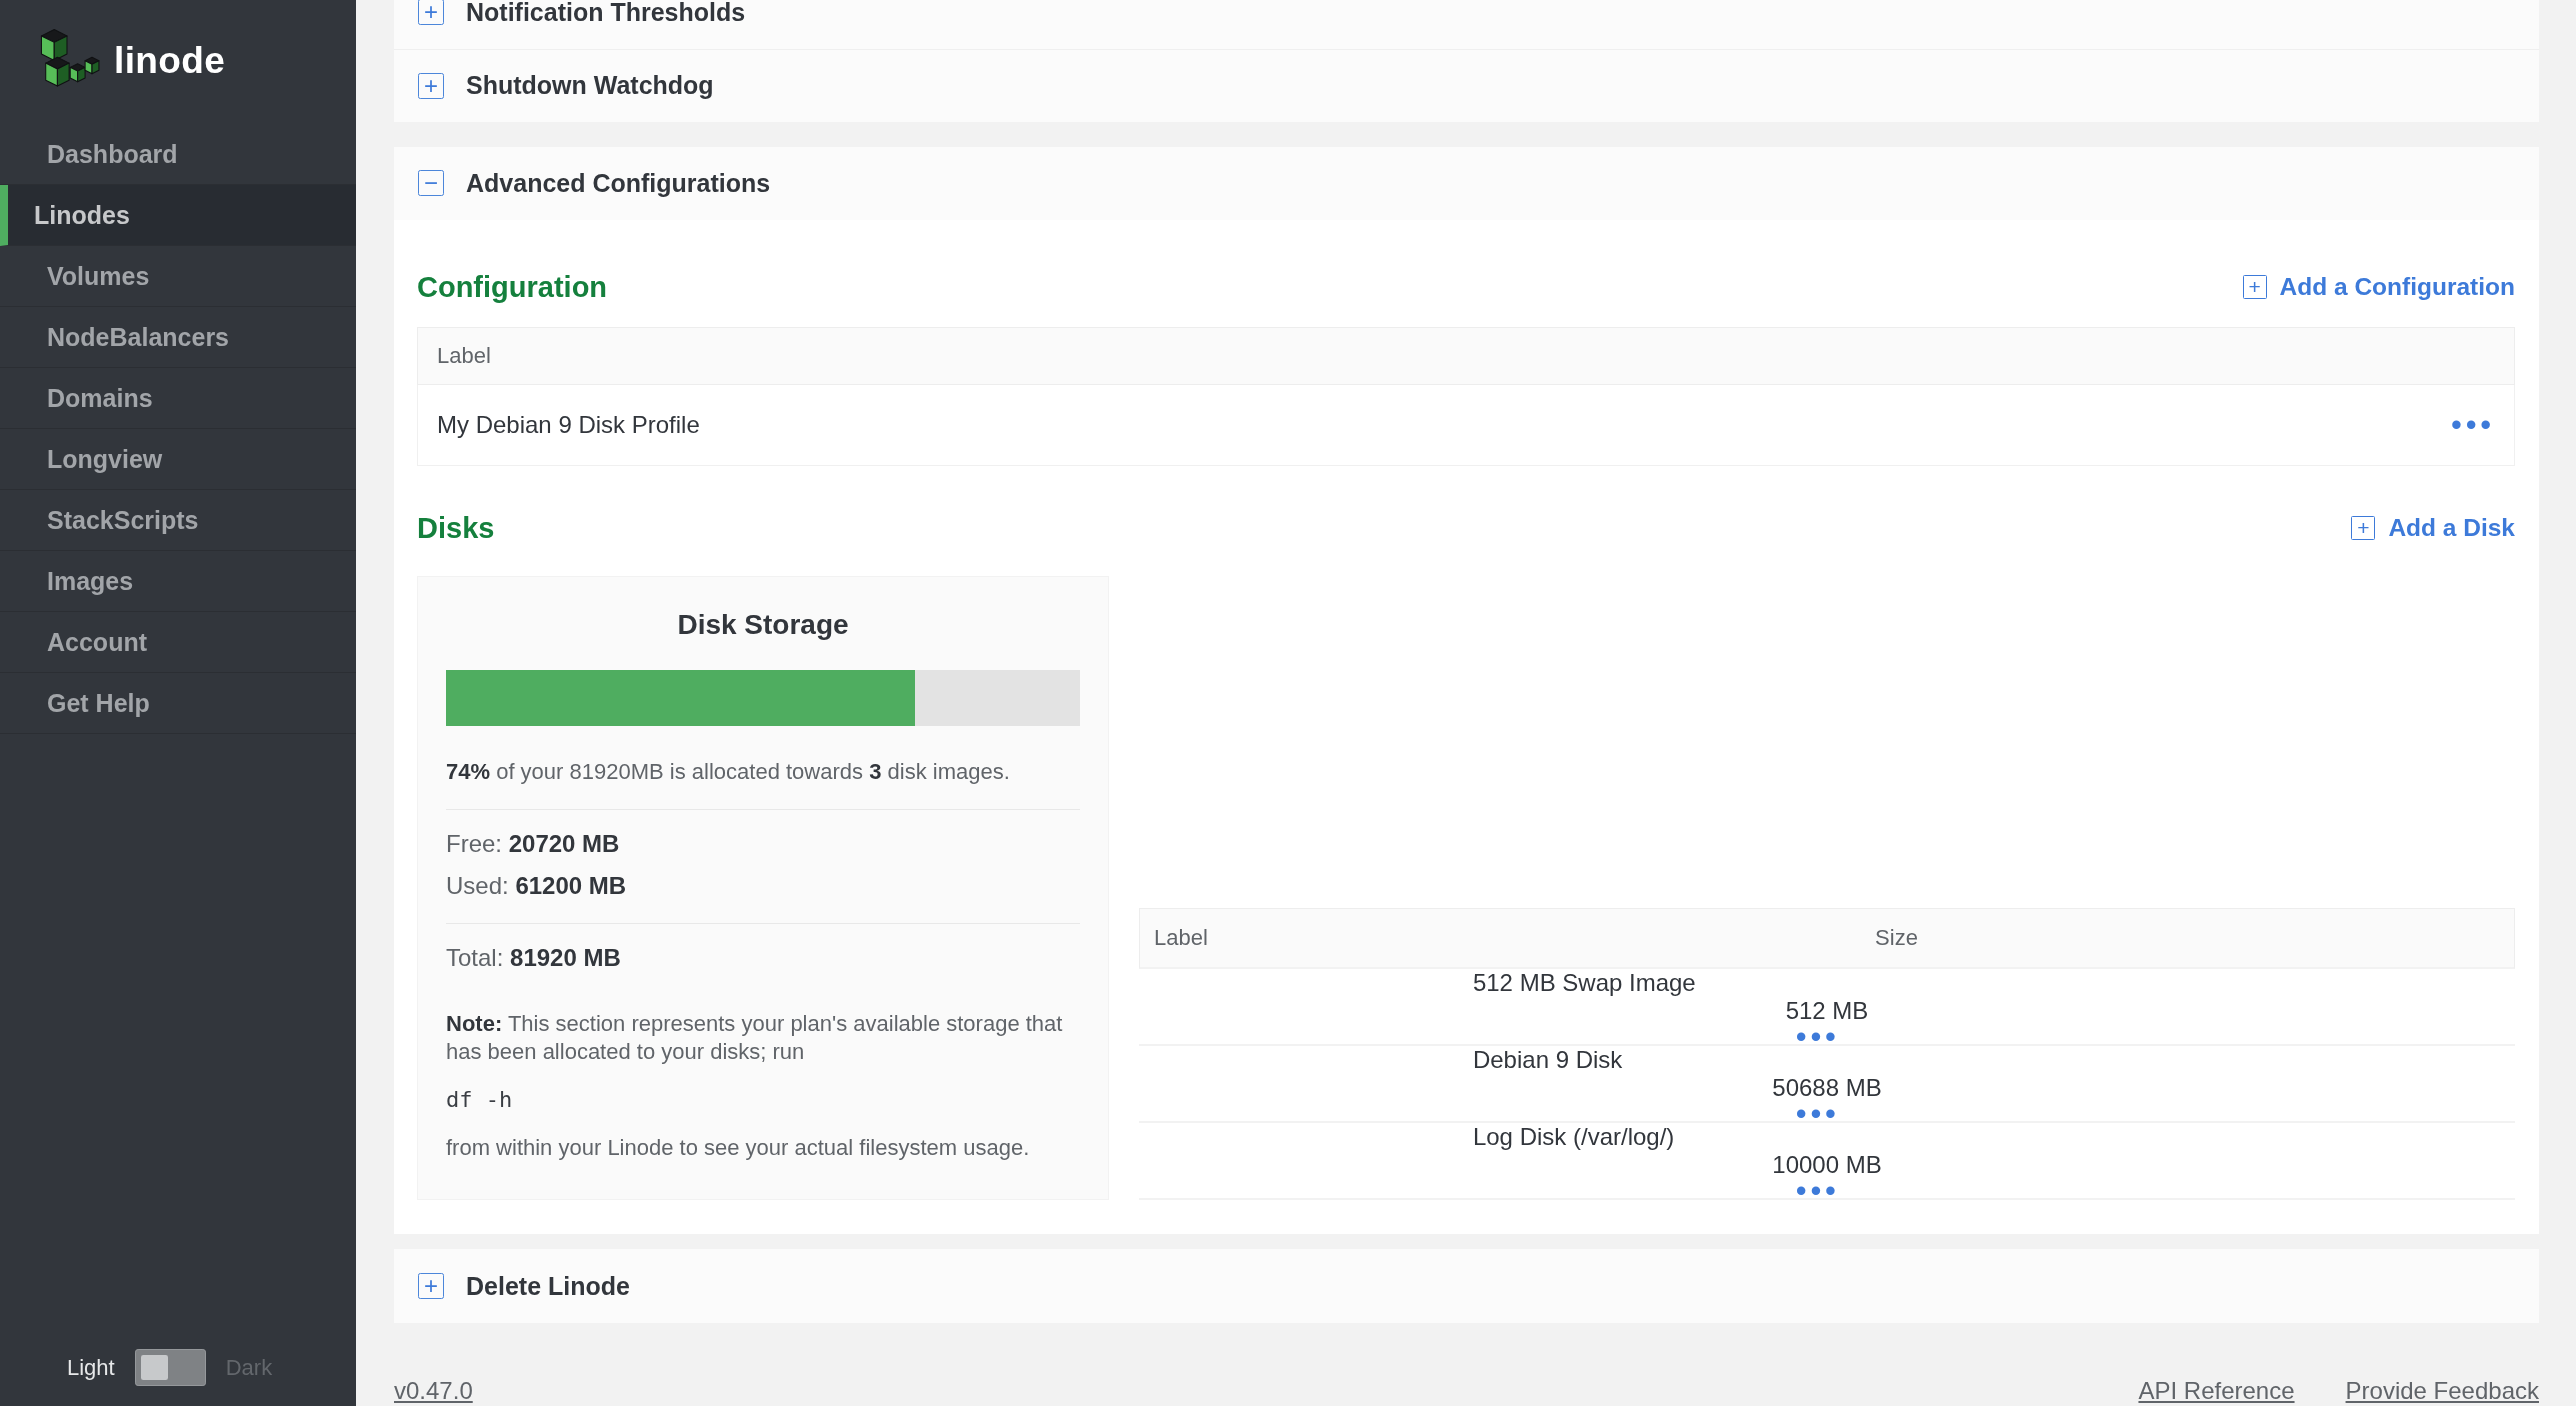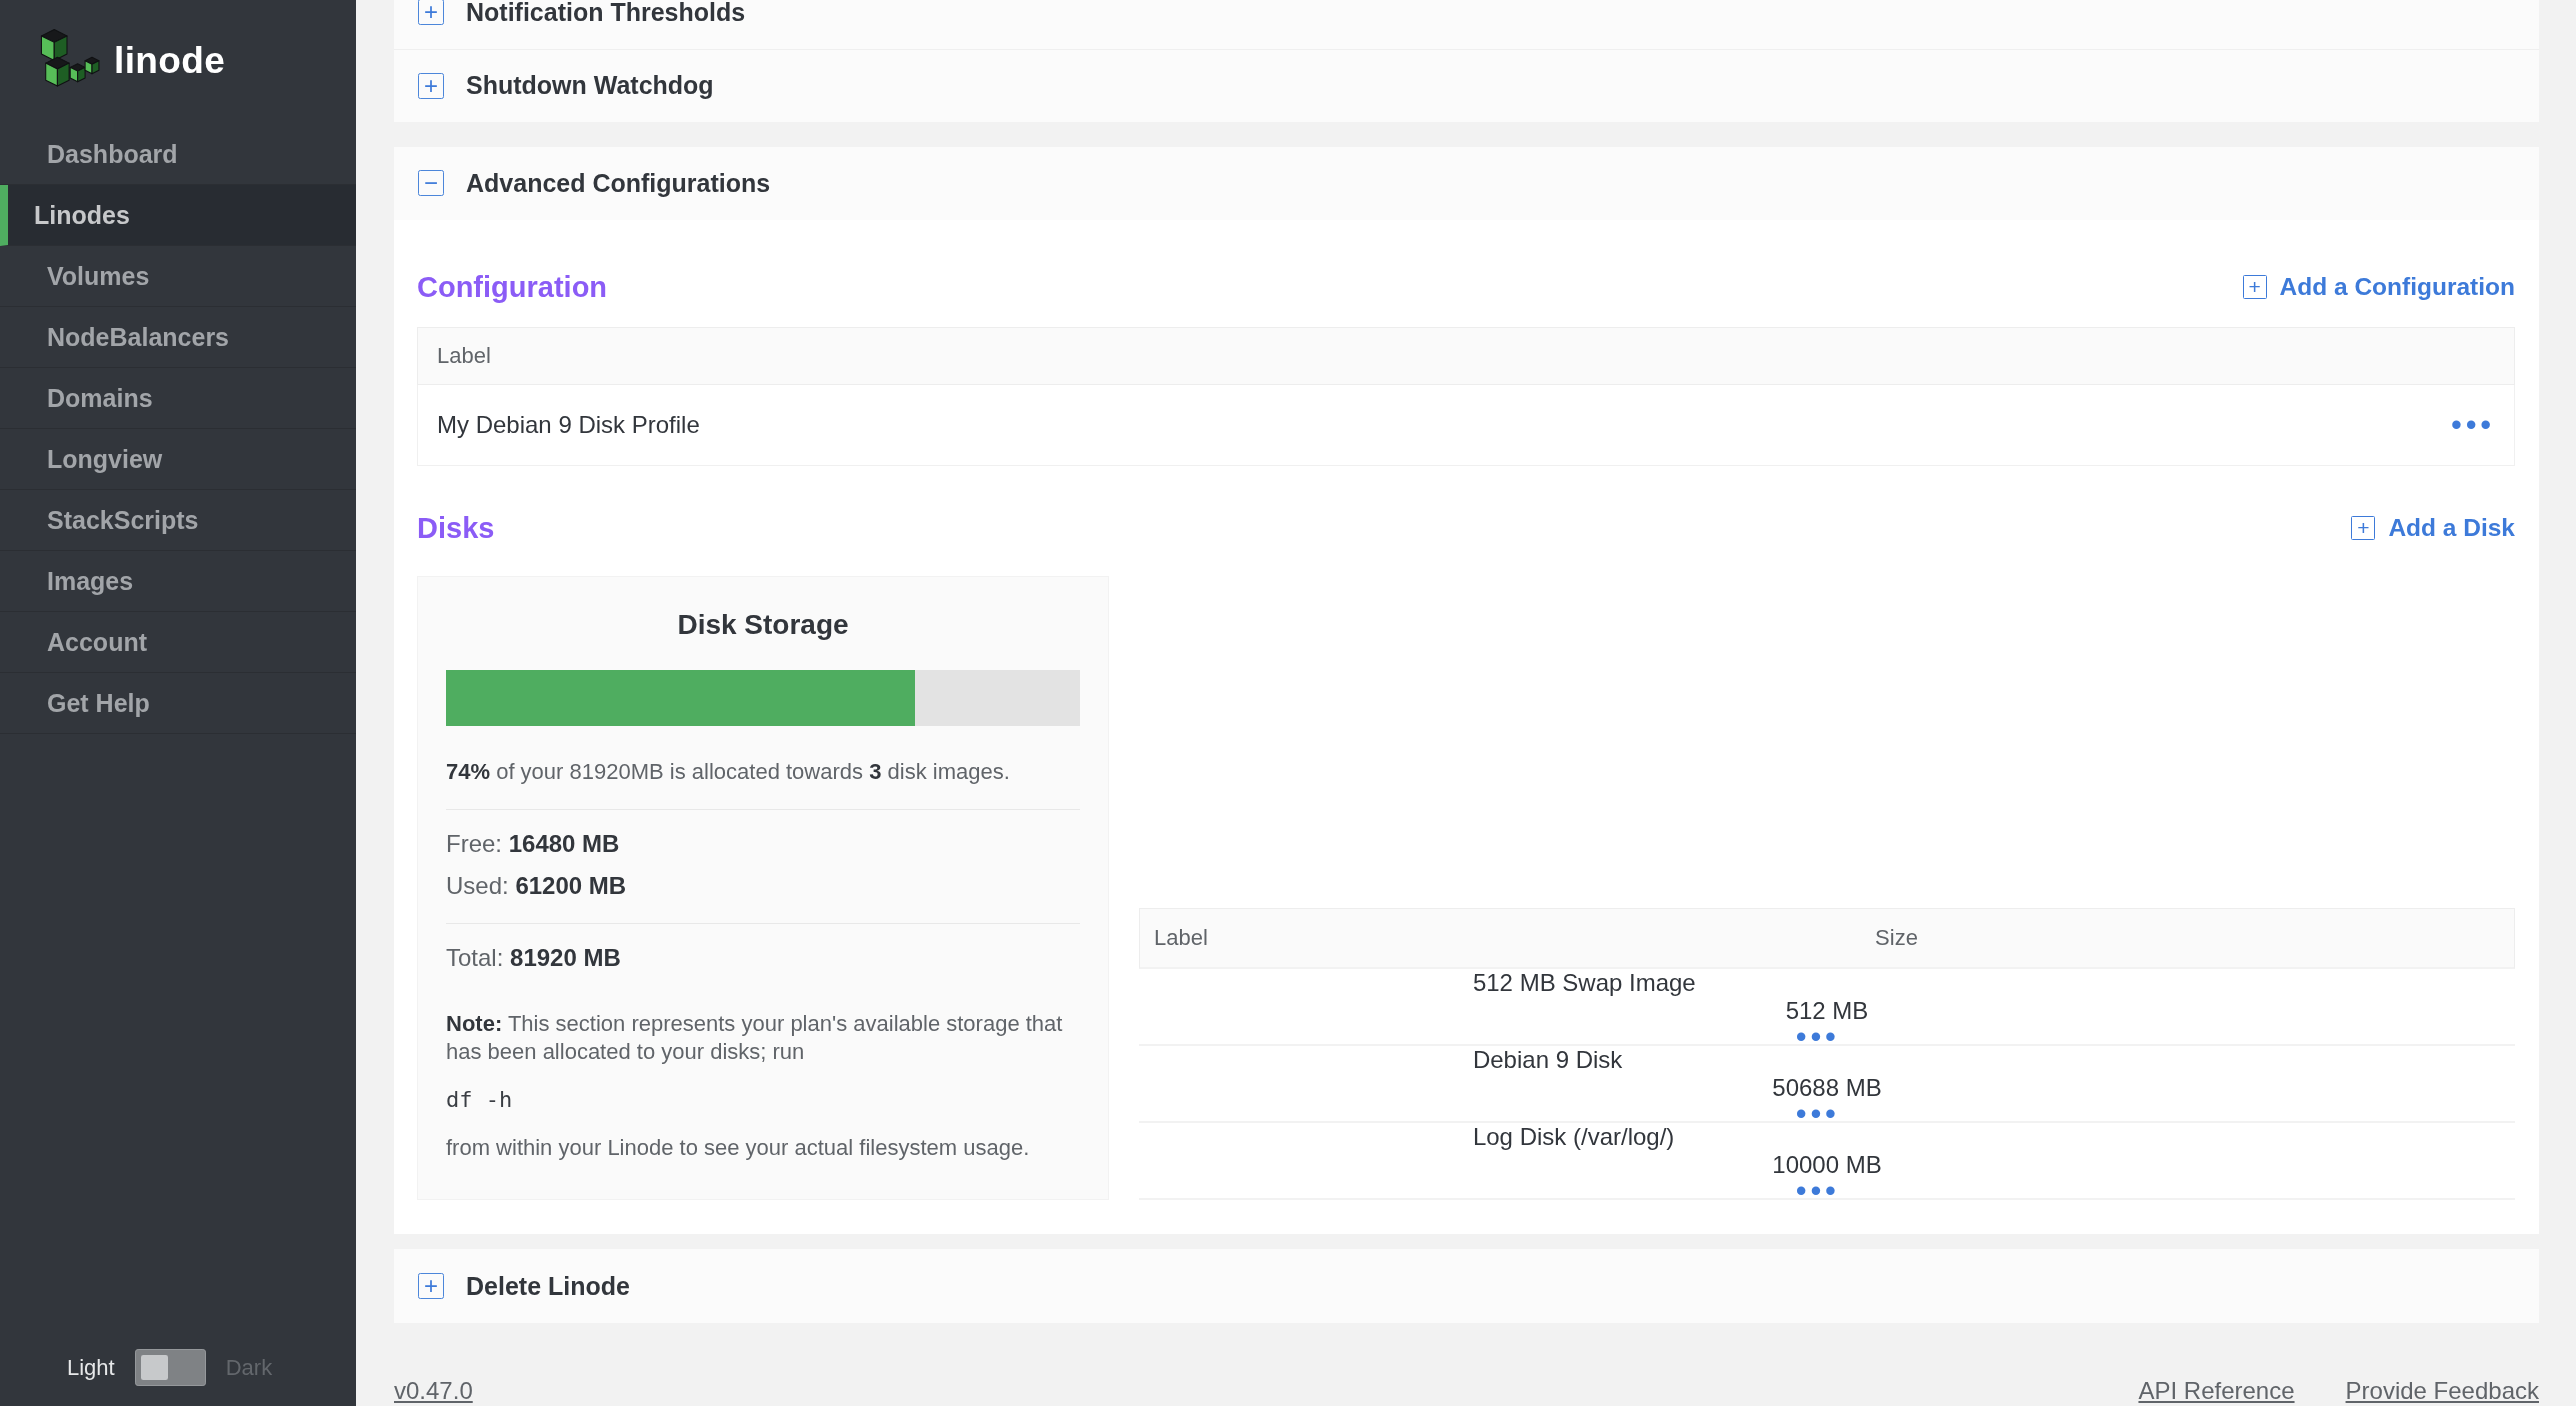--- a/index.html
+++ b/index.html
@@ -52,21 +52,21 @@
   .panel-title { margin-left:22px; font-size:25px; font-weight:700; color:#32363C; }
 
   #panel-notif { height:73px; margin-top:-24.5px; }
   #panel-watchdog { height:73px; border-top:1.5px solid #EFEFEF; }
   .gap33 { height:25px; }
   .gap20 { height:15.3px; }
   #adv-header { height:73px; }
   .adv-content { background:#FFFFFF; padding:0 24px 34px 23px; }
 
   .section-head { display:flex; align-items:center; justify-content:space-between; }
-  .section-head h2 { font-size:29px; font-weight:700; color:#8b5cf6; }
+  .section-head h2 { font-size:29px; font-weight:700; color:#15803d; }
   .head-config { padding-top:51px; }
   .head-disks  { padding-top:46px; }
   .add-link {
     display:flex; align-items:center; gap:13px; color:var(--accent);
     font-size:24.5px; font-weight:700; cursor:pointer;
   }
   .add-box {
     width:24px; height:24px; border:1.5px solid var(--accent); border-radius:1.5px;
     font-size:21px; font-weight:400; display:flex; align-items:center; justify-content:center;
   }
@@ -226,21 +226,21 @@
 
       <div class="storage-card">
         <h3>Disk Storage</h3>
         <div class="bar">
           <div class="bar-fill" style="width: 74%;"></div>
         </div>
         <p class="alloc">
           <b>74%</b><span> of your 81920MB is allocated towards </span><b>3</b><span> disk images.</span>
         </p>
         <div class="hr"></div>
-        <p class="kv"><span>Free: </span><b>16480 MB</b></p>
+        <p class="kv"><span>Free: </span><b>20720 MB</b></p>
         <p class="kv"><span>Used: </span><b>61200 MB</b></p>
         <div class="hr"></div>
         <p class="kv"><span>Total: </span><b>81920 MB</b></p>
         <p class="note">
           <b>Note:</b><span>  This section represents your plan's available storage that has been allocated to your disks; run</span>
         </p>
         <p class="code">df -h</p>
         <p class="note2">from within your Linode to see your actual filesystem usage.</p>
       </div>
 

